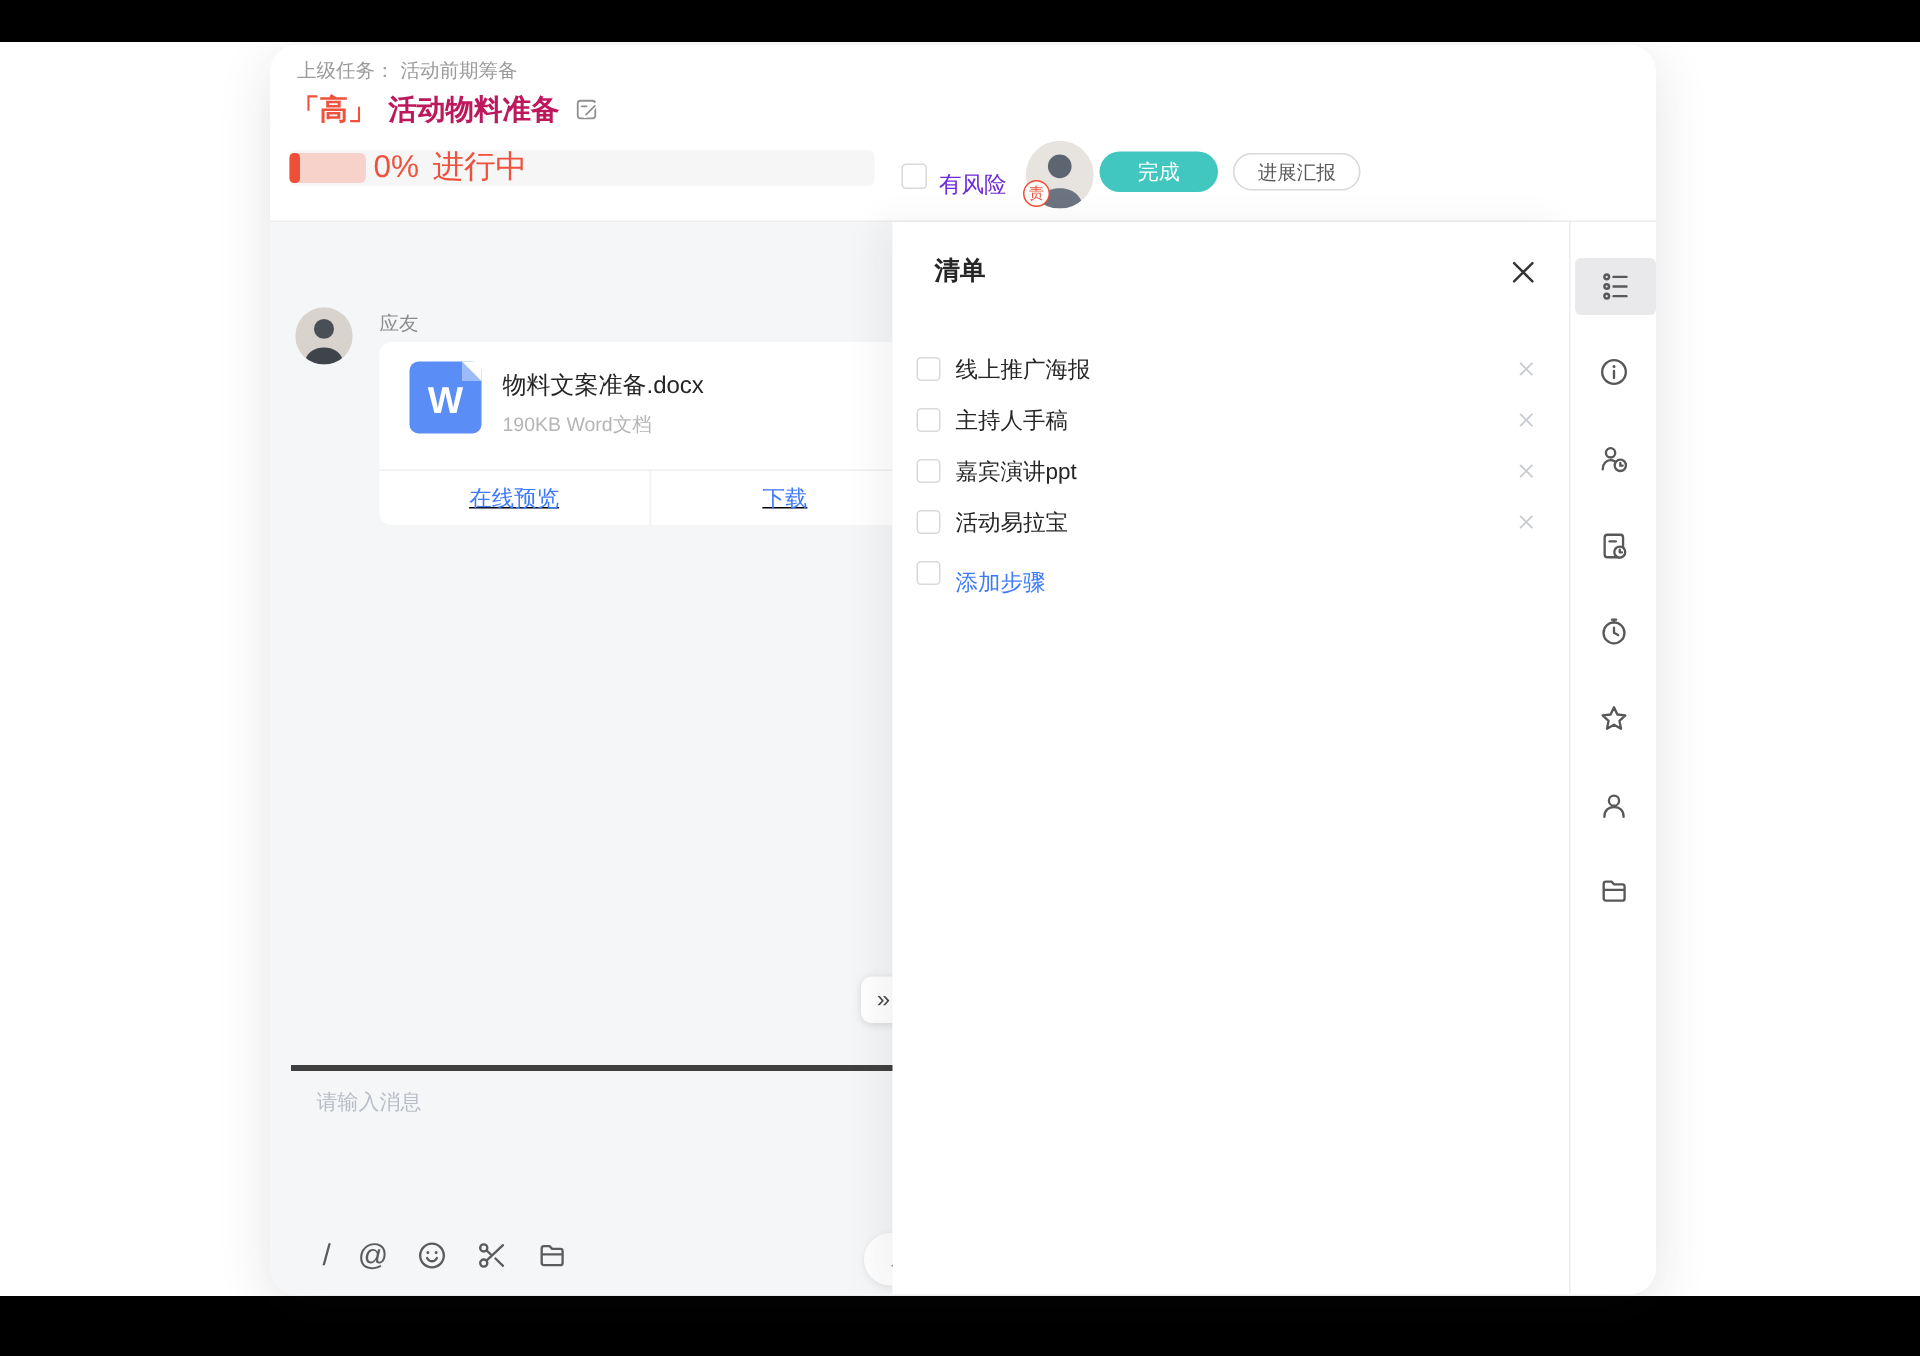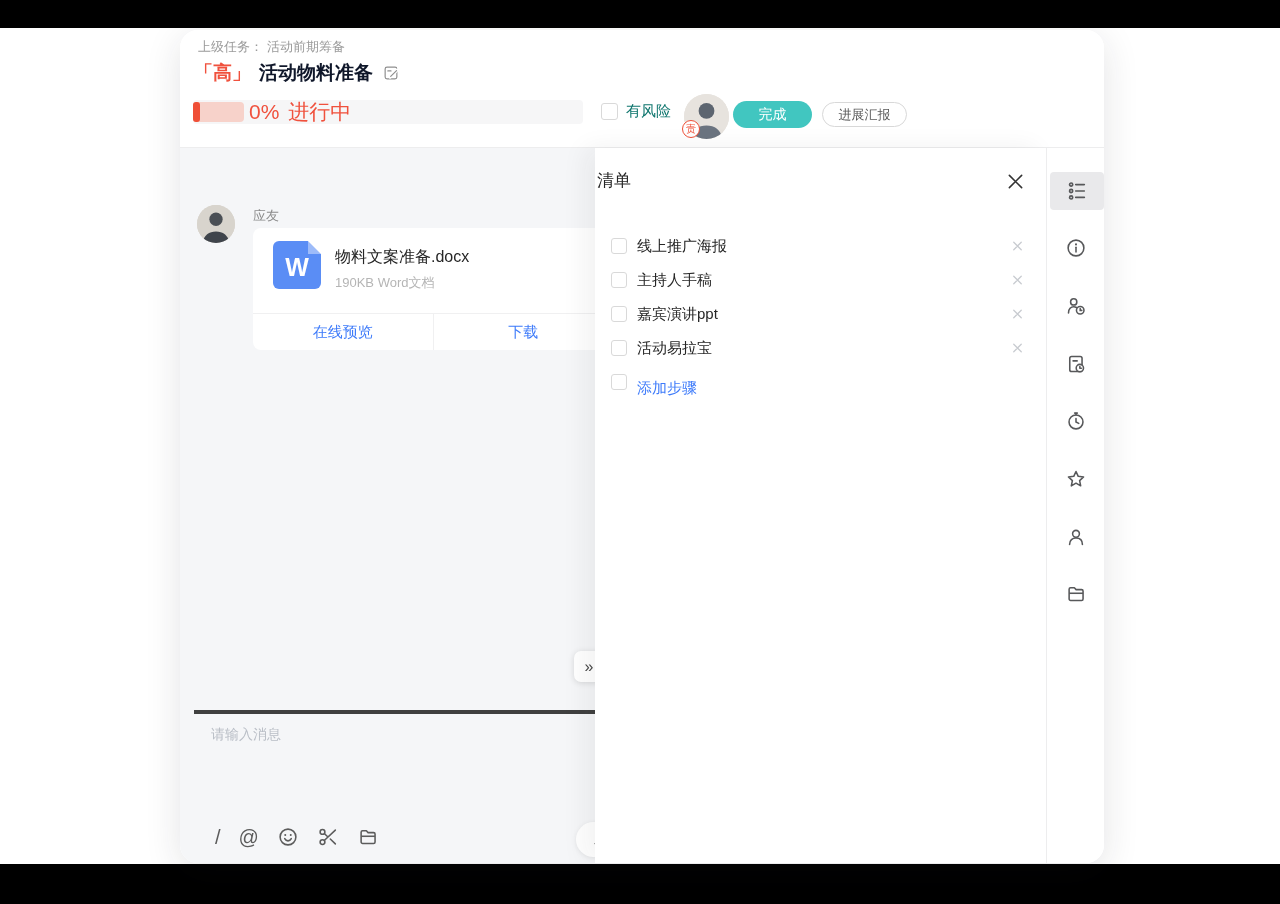--- a/index.html
+++ b/index.html
@@ -14,36 +14,36 @@
     background:#fff; border-radius:18px; overflow:hidden;
     box-shadow:0 8px 36px rgba(31,35,41,.12); }
 
   
   .hd { position:absolute; left:0; top:0; width:924px; height:118px; background:#fff;
     border-bottom:1px solid #ededee; }
   .parent-row { position:absolute; left:18px; top:8px; font-size:13px; color:#9b9b9b; }
   .parent-row .pname { margin-left:4px; }
   .title-row { position:absolute; left:14px; top:28px; height:30px; display:flex; align-items:center; }
   .priority { font-size:19px; font-weight:700; color:#f0513d; }
-  .task-title { font-size:19px; font-weight:700; color:#0f172a; margin-left:8px; }
+  .task-title { font-size:19px; font-weight:700; color:#be185d; margin-left:8px; }
   .edit-btn { margin-left:9px; width:18px; height:18px; color:#8f8f8f; cursor:pointer; }
   .edit-btn svg { width:18px; height:18px; display:block; }
 
   .progress-track { position:absolute; left:13px; top:70px; width:390px; height:24px;
     background:#f6f6f7; border-radius:4px; }
   .progress-pink { position:absolute; left:0; top:2px; width:51px; height:20px;
     background:#f7d2ca; border-radius:4px; }
   .progress-handle { position:absolute; left:0; top:2px; width:7px; height:20px;
     background:#ef4f37; border-radius:3px; }
   .progress-text { position:absolute; left:56px; top:0; line-height:24px; font-size:21px; color:#f0513d; }
   .progress-text .st { margin-left:9px; }
 
   .risk-group { position:absolute; left:421px; top:72px; display:flex; align-items:center; gap:8px; }
   .checkbox { width:17px; height:17px; border:1px solid #d9d9d9; border-radius:3px; background:#fff; flex:0 0 auto; cursor:pointer; }
-  .risk-label { font-size:15px; color:#0f766e; }
+  .risk-label { font-size:15px; color:#6d28d9;margin-top:12px; }
 
   .avatar { border-radius:50%; overflow:hidden; position:relative; }
   .avatar svg { position:absolute; left:0; top:0; width:100%; height:100%; }
   .owner-avatar { position:absolute; left:504px; top:64px; width:45px; height:45px; background:#e7e3de; cursor:pointer; }
   .owner-badge { position:absolute; left:502px; top:90px; width:18px; height:18px; border-radius:50%;
     background:#fff; border:1px solid #ef4f37; color:#ef4f37; font-size:10px;
     display:flex; align-items:center; justify-content:center; z-index:2; }
   .btn-complete { position:absolute; left:553px; top:71px; width:79px; height:27px; border-radius:14px;
     background:#41c6c0; color:#fff; font-size:14px; display:flex; align-items:center; justify-content:center; cursor:pointer; }
   .btn-report { position:absolute; left:642px; top:72px; width:85px; height:25px; border-radius:13px;
@@ -61,21 +61,21 @@
   .file-icon { position:absolute; left:20px; top:13px; width:48px; height:48px; border-radius:6px;
     background:#5a8df5; }
   .file-icon .corner { position:absolute; top:0; right:0; width:13px; height:13px; background:#fff; }
   .file-icon .fold { position:absolute; top:0; right:0; width:13px; height:13px; background:#9dbbf9;
     clip-path:polygon(0 0,100% 100%,0 100%); }
   .file-letter { position:absolute; left:0; top:2px; width:100%; height:100%;
     display:flex; align-items:center; justify-content:center; color:#fff; font-size:25px; font-weight:700; }
   .file-name { position:absolute; left:82px; top:19px; font-size:16px; color:#262626; }
   .file-meta { position:absolute; left:82px; top:46px; font-size:13px; color:#b5b5b5; }
   .file-actions { position:absolute; left:0; bottom:0; width:100%; height:37px;
-    border-top:1px solid #f0f0f1; display:flex; }
+    border-top:1px solid #f0f0f1; display:flex;text-decoration:underline; }
   .file-action { flex:1; display:flex; align-items:center; justify-content:center;
     color:#3e7bfa; font-size:15px; cursor:pointer; }
   .file-action + .file-action { border-left:1px solid #f0f0f1; }
 
   .expand-btn { position:absolute; left:394px; top:503px; width:30px; height:31px; background:#fff;
     border-radius:7px; box-shadow:0 1px 6px rgba(0,0,0,.13); display:flex; align-items:center;
     justify-content:center; color:#4a4a4a; font-size:16px; z-index:3; cursor:pointer; }
 
   .input-area { position:absolute; left:14px; top:562px; width:415px; height:153px;
     border-top:4px solid #404040; }
@@ -86,21 +86,21 @@
   .tb-txt { font-size:20px; line-height:22px; cursor:pointer; }
   .tb-ic { width:22px; height:22px; cursor:pointer; }
   .tb-ic svg { width:22px; height:22px; display:block; }
   .send-btn { position:absolute; left:382px; top:108px; width:82px; height:35px; background:#fff;
     border-radius:18px; box-shadow:0 1px 5px rgba(0,0,0,.08); font-size:14px; color:#4a4a4a;
     display:flex; align-items:center; padding-left:18px; cursor:pointer; }
 
   
   .checklist-panel { position:absolute; left:415px; top:0; width:451px; height:715px; background:#fff;
     box-shadow:-10px 0 24px rgba(31,35,41,.06); z-index:4; }
-  .cl-title { position:absolute; left:2px; top:21px; font-size:17px; font-weight:400; color:#262626; }
+  .cl-title { position:absolute; left:28px; top:21px; font-size:17px; font-weight:700; color:#262626; }
   .cl-close { position:absolute; right:20px; top:23px; width:21px; height:21px; color:#333; cursor:pointer; }
   .cl-close svg { width:21px; height:21px; display:block; }
   .cl-rows { position:absolute; left:0; top:81px; width:100%; }
   .cl-row { height:34px; display:flex; align-items:center; padding:0 16px; position:relative; }
   .cl-row .checkbox { width:16px; height:16px; }
   .cl-label { margin-left:10px; font-size:15px; color:#262626; }
   .cl-row.add .cl-label { color:#3e7bfa; cursor:pointer;margin-top:12px; }
   .cl-remove { position:absolute; right:21px; top:50%; transform:translateY(-50%);
     width:15px; height:15px; color:#c8cbd0; cursor:pointer; }
   .cl-remove svg { width:15px; height:15px; display:block; }

